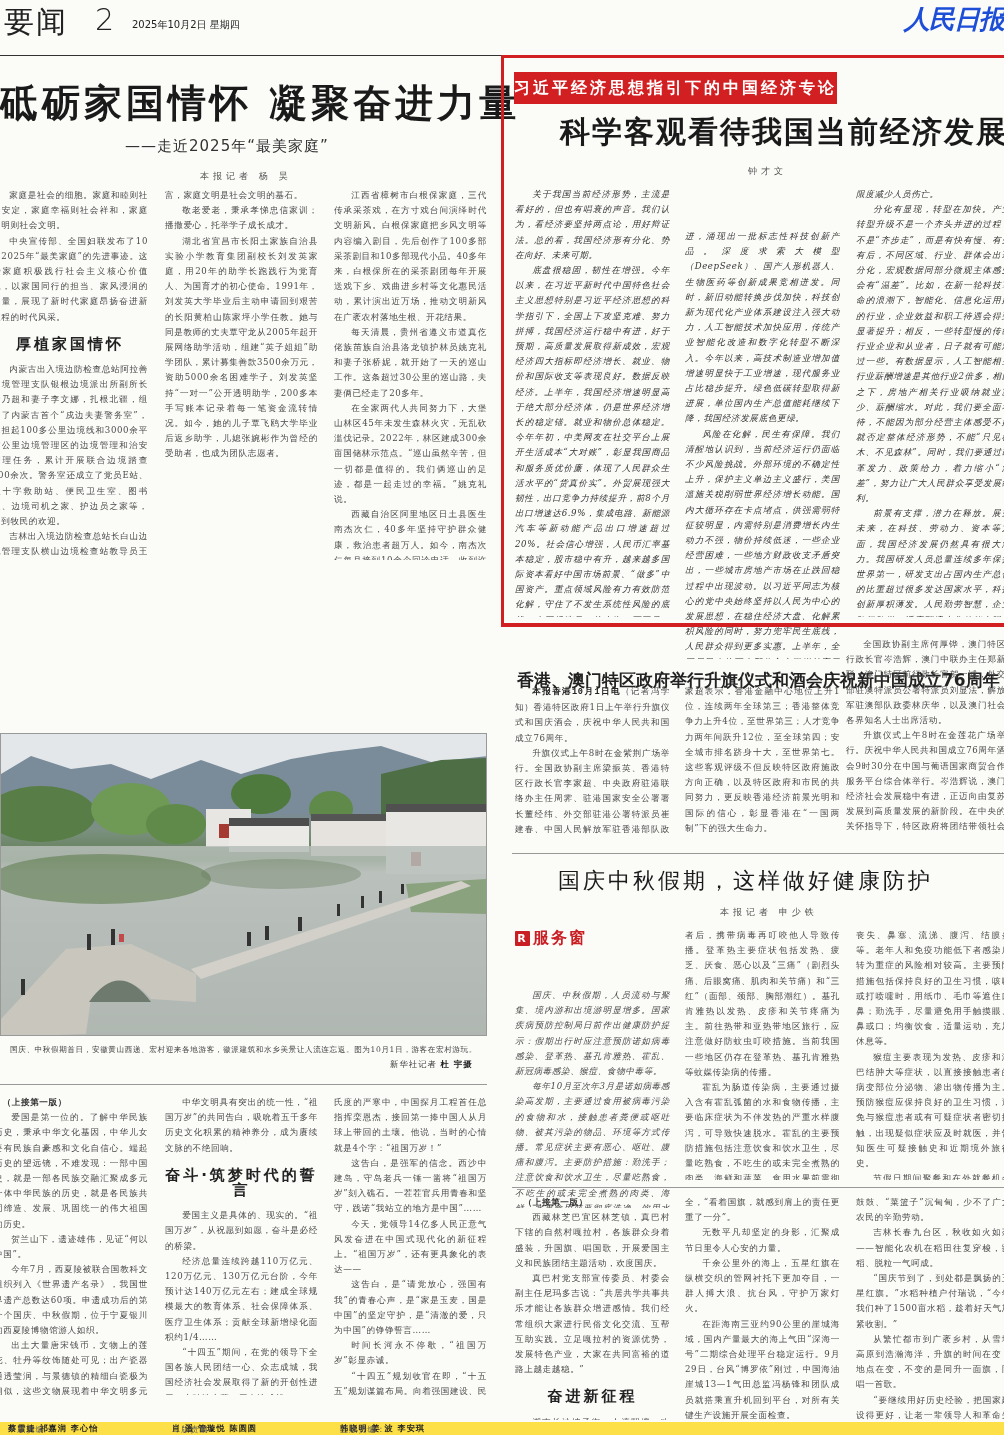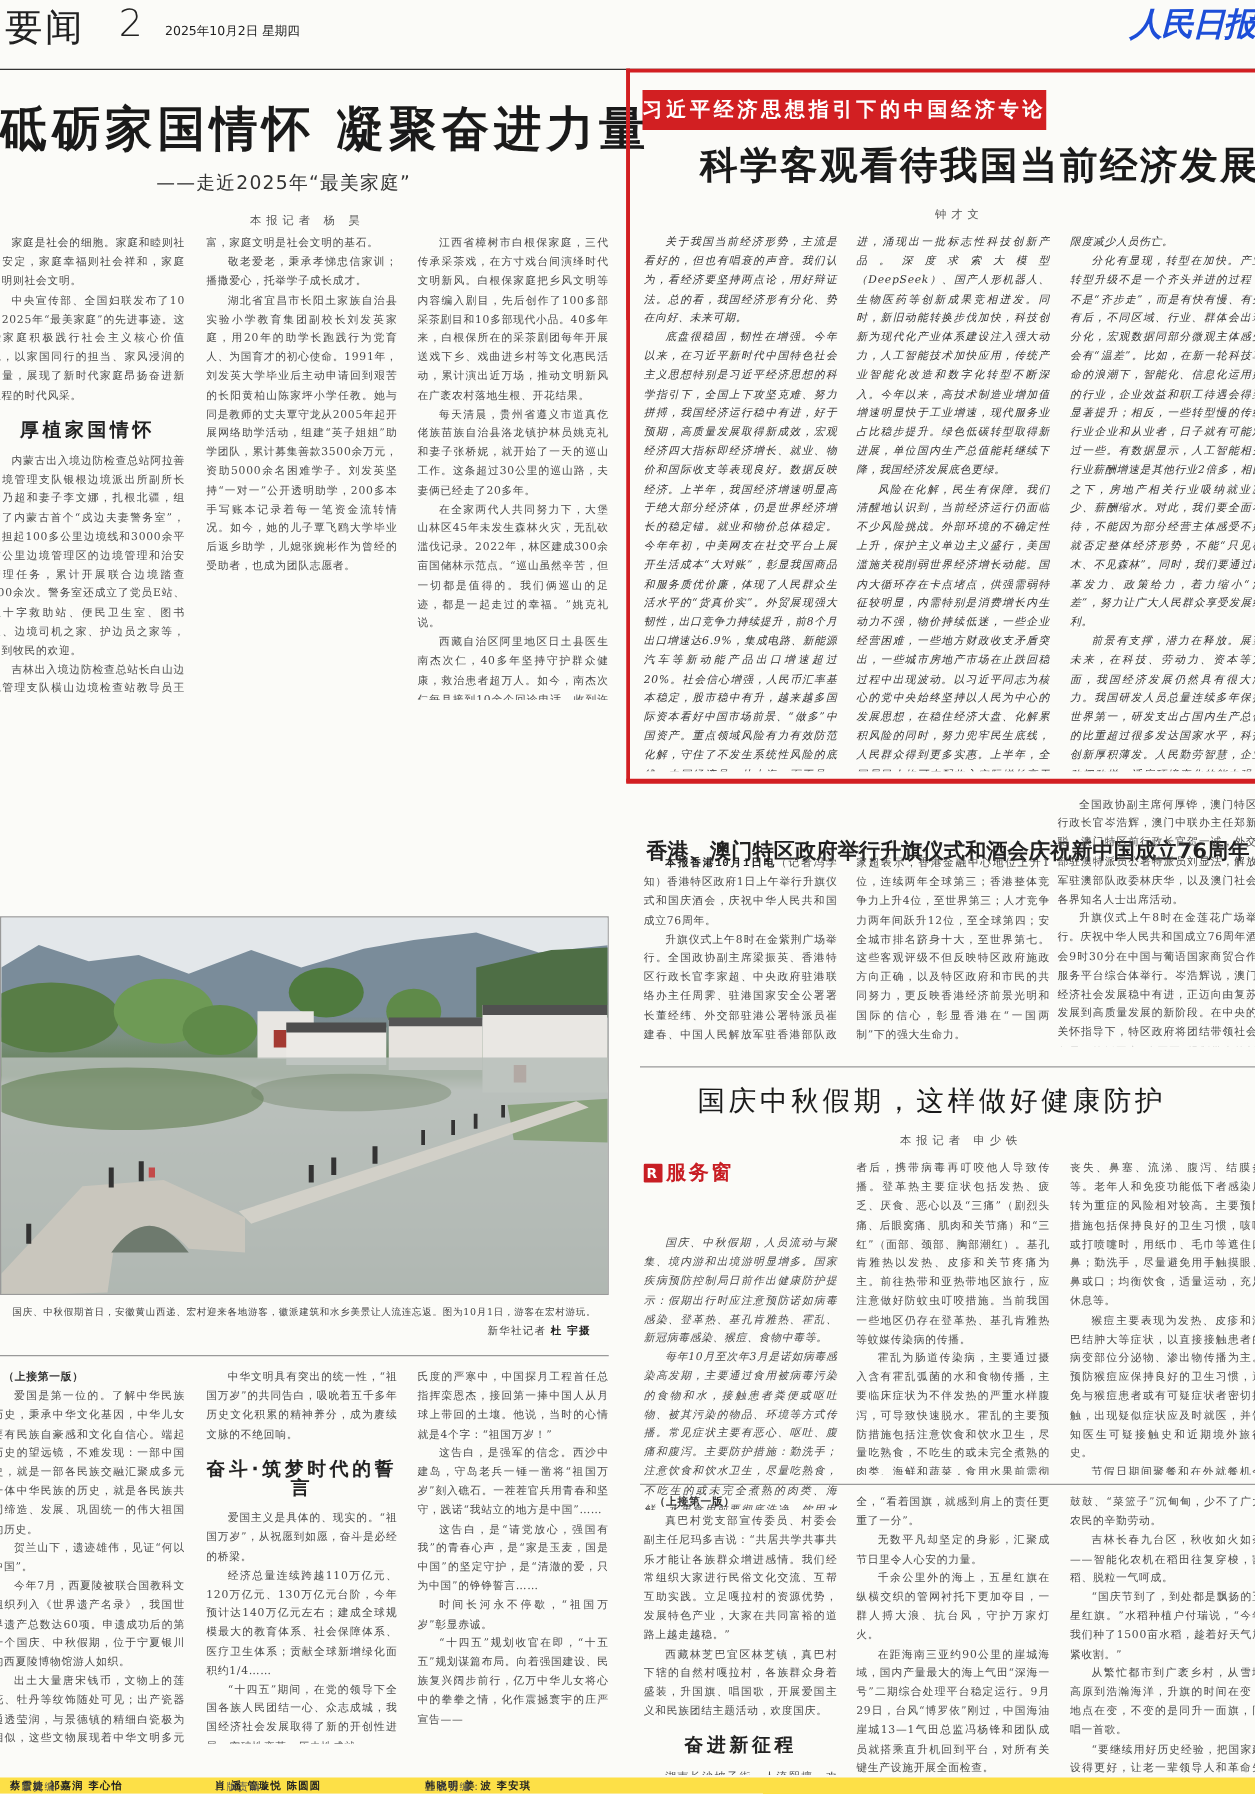--- a/index.html
+++ b/index.html
@@ -168,39 +168,40 @@
   <p>中华文明具有突出的统一性，“祖国万岁”的共同告白，吸吮着五千多年历史文化积累的精神养分，成为赓续文脉的不绝回响。</p>
   <p class="subhead">奋斗·筑梦时代的誓言</p>
   <p>爱国主义是具体的、现实的。“祖国万岁”，从祝愿到如愿，奋斗是必经的桥梁。</p>
   <p>经济总量连续跨越110万亿元、120万亿元、130万亿元台阶，今年预计达140万亿元左右；建成全球规模最大的教育体系、社会保障体系、医疗卫生体系；贡献全球新增绿化面积约1/4……</p>
   <p>“十四五”期间，在党的领导下全国各族人民团结一心、众志成城，我国经济社会发展取得了新的开创性进展、突破性变革、历史性成就。</p>
 
 </div>
 <div class="lb-col col-text" style="left:334px; width:153px;">
   <p style="text-indent:0">氏度的严寒中，中国探月工程首任总指挥栾恩杰，接回第一捧中国人从月球上带回的土壤。他说，当时的心情就是4个字：“祖国万岁！”</p>
   <p>这告白，是强军的信念。西沙中建岛，守岛老兵一锤一凿将“祖国万岁”刻入礁石。一茬茬官兵用青春和坚守，践诺“我站立的地方是中国”……</p>
+  <p>今天，党领导14亿多人民正意气风发奋进在中国式现代化的新征程上。“祖国万岁”，还有更具象化的表达——</p>
   <p>这告白，是“请党放心，强国有我”的青春心声，是“家是玉麦，国是中国”的坚定守护，是“清澈的爱，只为中国”的铮铮誓言……</p>
   <p>时间长河永不停歇，“祖国万岁”彰显赤诚。</p>
   <p>“十四五”规划收官在即，“十五五”规划谋篇布局。向着强国建设、民族复兴阔步前行，亿万中华儿女将心中的拳拳之情，化作震撼寰宇的庄严宣告——</p>
 
 </div>
 
 <div class="red-box"></div>
 <div class="red-box-left"></div>
 <div class="red-box-bottom"></div>
 <div class="red-tag">习近平经济思想指引下的中国经济专论</div>
 <div class="ed-title">科学客观看待我国当前经济发展态势</div>
 <div class="byline" style="left:748px; top:165px;">钟才文</div>
 
 <div class="ed-col col-text" style="left:515px; width:155px;">
   <p>关于我国当前经济形势，主流是看好的，但也有唱衰的声音。我们认为，看经济要坚持两点论，用好辩证法。总的看，我国经济形有分化、势在向好、未来可期。</p>
   <p>底盘很稳固，韧性在增强。今年以来，在习近平新时代中国特色社会主义思想特别是习近平经济思想的科学指引下，全国上下攻坚克难、努力拼搏，我国经济运行稳中有进，好于预期，高质量发展取得新成效，宏观经济四大指标即经济增长、就业、物价和国际收支等表现良好。数据反映经济。上半年，我国经济增速明显高于绝大部分经济体，仍是世界经济增长的稳定锚。就业和物价总体稳定。今年年初，中美网友在社交平台上展开生活成本“大对账”，彰显我国商品和服务质优价廉，体现了人民群众生活水平的“货真价实”。外贸展现强大韧性，出口竞争力持续提升，前8个月出口增速达6.9%，集成电路、新能源汽车等新动能产品出口增速超过20%。社会信心增强，人民币汇率基本稳定，股市稳中有升，越来越多国际资本看好中国市场前景、“做多”中国资产。重点领域风险有力有效防范化解，守住了不发生系统性风险的底线。中国经济是一片大海，而不是一个小池塘，能够经受住风吹浪打甚至是狂风骤雨的考验，抗风险、抗击打的能力明显增强。</p>
 
 </div>
-<div class="ed-col col-text" style="left:685px; width:155px;">
+<div class="ed-col col-text" style="left:685px; width:155px;margin-top:42px;">
   <p style="text-indent:0">进，涌现出一批标志性科技创新产品。深度求索大模型（DeepSeek）、国产人形机器人、生物医药等创新成果竞相迸发。同时，新旧动能转换步伐加快，科技创新为现代化产业体系建设注入强大动力，人工智能技术加快应用，传统产业智能化改造和数字化转型不断深入。今年以来，高技术制造业增加值增速明显快于工业增速，现代服务业占比稳步提升。绿色低碳转型取得新进展，单位国内生产总值能耗继续下降，我国经济发展底色更绿。</p>
   <p>风险在化解，民生有保障。我们清醒地认识到，当前经济运行仍面临不少风险挑战。外部环境的不确定性上升，保护主义单边主义盛行，美国滥施关税削弱世界经济增长动能。国内大循环存在卡点堵点，供强需弱特征较明显，内需特别是消费增长内生动力不强，物价持续低迷，一些企业经营困难，一些地方财政收支矛盾突出，一些城市房地产市场在止跌回稳过程中出现波动。以习近平同志为核心的党中央始终坚持以人民为中心的发展思想，在稳住经济大盘、化解累积风险的同时，努力兜牢民生底线，人民群众得到更多实惠。上半年，全国居民人均可支配收入实际增长高于经济增长，城乡居民收入差距继续缩小。退休人员基本养老金、城乡居民医保人均财政补助标准等继续增加，育儿补贴制度出台实施。粮食和能源安全进一步巩固，夏粮实现稳产丰收，电力保供“顶住了峰、兜住了底”。有力有效应对台风、洪涝、地质等自然灾害，做好应急抢险救灾等工作，最大</p>
 </div>
 <div class="ed-col col-text" style="left:856px; width:155px;">
   <p style="text-indent:0">限度减少人员伤亡。</p>
   <p>分化有显现，转型在加快。产业转型升级不是一个齐头并进的过程，不是“齐步走”，而是有快有慢、有先有后，不同区域、行业、群体会出现分化，宏观数据同部分微观主体感受会有“温差”。比如，在新一轮科技革命的浪潮下，智能化、信息化运用好的行业，企业效益和职工待遇会得到显著提升；相反，一些转型慢的传统行业企业和从业者，日子就有可能难过一些。有数据显示，人工智能相关行业薪酬增速是其他行业2倍多，相比之下，房地产相关行业吸纳就业减少、薪酬缩水。对此，我们要全面看待，不能因为部分经营主体感受不好就否定整体经济形势，不能“只见树木、不见森林”。同时，我们要通过改革发力、政策给力，着力缩小“温差”，努力让广大人民群众享受发展红利。</p>
   <p>前景有支撑，潜力在释放。展望未来，在科技、劳动力、资本等方面，我国经济发展仍然具有很大潜力。我国研发人员总量连续多年保持世界第一，研发支出占国内生产总值的比重超过很多发达国家水平，科技创新厚积薄发。人民勤劳智慧，企业敢闯敢拼，适应环境变化的能力强。我国产业体系完整，配套能力强，消费和投资潜力巨大，供给和需求两侧能够支撑国内大循环。人类命运共同体理念得到国际社会广泛认同，我国国际影响力、感召力、塑造力显著提升。最重要的是，我们有党的坚强领导和社会主义制度集中力量办大事的优势，能够确保我国经济航船行稳致远。</p>
 </div>
 
 <div class="hk-title">香港、澳门特区政府举行升旗仪式和酒会庆祝新中国成立76周年</div>
@@ -239,22 +240,22 @@
 <div class="hl-col col-text" style="left:856px; top:928px; width:155px; height:252px;">
   <p style="text-indent:0">丧失、鼻塞、流涕、腹泻、结膜炎等。老年人和免疫功能低下者感染后转为重症的风险相对较高。主要预防措施包括保持良好的卫生习惯，咳嗽或打喷嚏时，用纸巾、毛巾等遮住口鼻；勤洗手，尽量避免用手触摸眼、鼻或口；均衡饮食，适量运动，充足休息等。</p>
   <p>猴痘主要表现为发热、皮疹和淋巴结肿大等症状，以直接接触患者的病变部位分泌物、渗出物传播为主。预防猴痘应保持良好的卫生习惯，避免与猴痘患者或有可疑症状者密切接触，出现疑似症状应及时就医，并告知医生可疑接触史和近期境外旅行史。</p>
   <p>节假日期间聚餐和在外就餐机会增加，食物中毒风险也相应增加。外出就餐应选择证照齐全、卫生条件好的餐饮单位。家庭烹饪时要保持烹饪区域清洁，处理食物前后勤洗手，准备食物时生熟分开，烹饪菜肴要烧熟煮透。不采食不明野生蘑菇和野菜。</p>
 </div>
 
 <div class="hr" style="left:512px; top:1187px; width:492px;"></div>
 
 <div class="rb-col col-text" style="left:515px; width:155px;">
   <p class="cont" style="text-indent:1em">（上接第一版）</p>
+  <p>西藏林芝巴宜区林芝镇，真巴村下辖的自然村嘎拉村，各族群众身着盛装，升国旗、唱国歌，开展爱国主义和民族团结主题活动，欢度国庆。</p>
   <p>真巴村党支部宣传委员、村委会副主任尼玛多吉说：“共居共学共事共乐才能让各族群众增进感情。我们经常组织大家进行民俗文化交流、互帮互助实践。立足嘎拉村的资源优势，发展特色产业，大家在共同富裕的道路上越走越稳。”</p>
-  <p>西藏林芝巴宜区林芝镇，真巴村下辖的自然村嘎拉村，各族群众身着盛装，升国旗、唱国歌，开展爱国主义和民族团结主题活动，欢度国庆。</p>
   <p class="subhead">奋进新征程</p>
   <p>湖南长沙坡子街，人流熙攘，欢笑不断，一面面鲜艳的五星红旗扮靓古老街巷。</p>
 
 </div>
 <div class="rb-col col-text" style="left:685px; width:155px;">
   <p style="text-indent:0">全，“看着国旗，就感到肩上的责任更重了一分”。</p>
   <p>无数平凡却坚定的身影，汇聚成节日里令人心安的力量。</p>
   <p>千余公里外的海上，五星红旗在纵横交织的管网衬托下更加夺目，一群人搏大浪、抗台风，守护万家灯火。</p>
   <p>在距海南三亚约90公里的崖城海域，国内产量最大的海上气田“深海一号”二期综合处理平台稳定运行。9月29日，台风“博罗依”刚过，中国海油崖城13—1气田总监冯杨锋和团队成员就搭乘直升机回到平台，对所有关键生产设施开展全面检查。</p>
 

